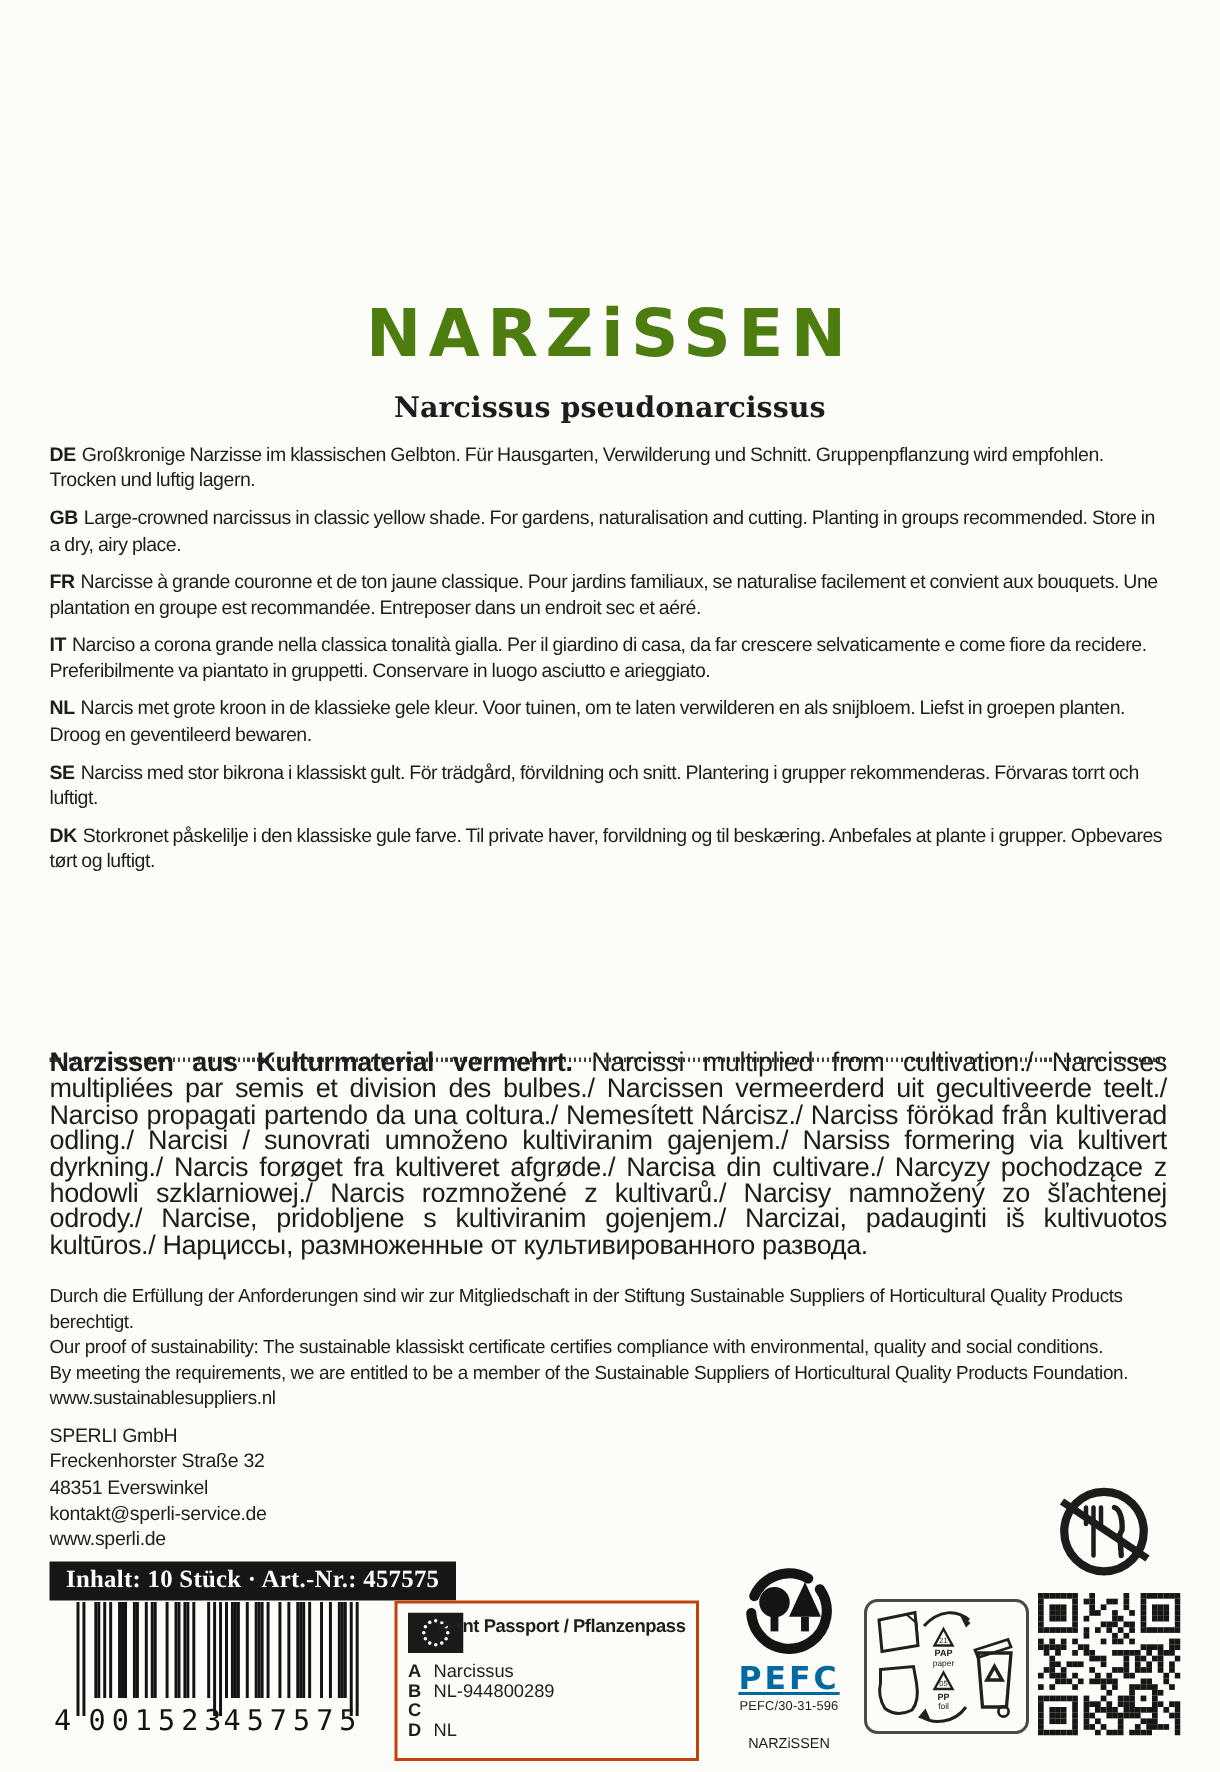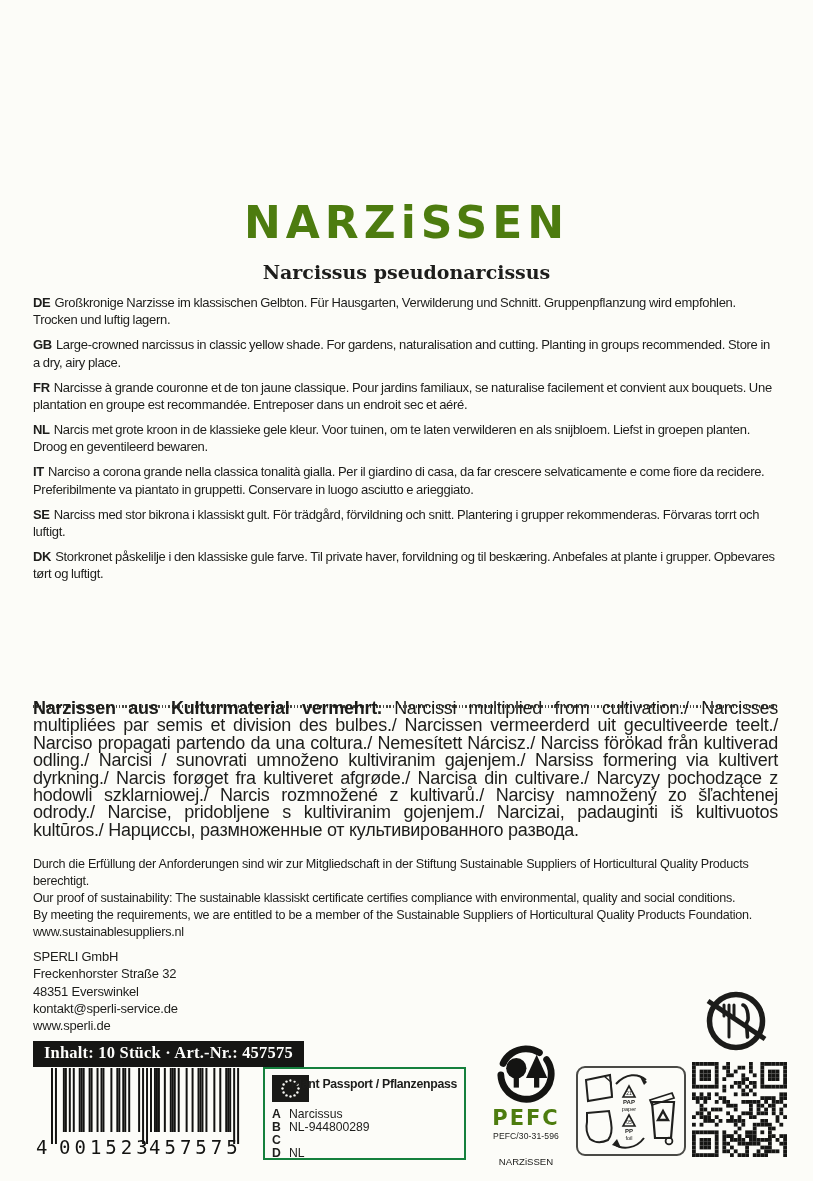--- a/index.html
+++ b/index.html
@@ -37,30 +37,30 @@
     padding:2px 11px 4px; letter-spacing:0.2px;text-align:right;
   }
   .barcode { position:absolute; left:36px; top:1068px; width:210px; height:94px; }
   .barcode svg { position:absolute; left:0; top:0; fill:#131311; }
   .bc-digits { position:absolute; top:66px; left:0; width:210px; height:26px;
     font-family:"DejaVu Sans Mono", monospace; font-size:19px; color:#131311; }
   .bc-d1 { position:absolute; left:0px; top:2px; }
   .bc-d2 { position:absolute; left:23px; top:2px; letter-spacing:4px; }
   .bc-d3 { position:absolute; left:113px; top:2px; letter-spacing:4px; }
   .passport {
-    position:absolute; left:263px; top:1067px; width:203px; height:93px;
-    border:2px solid #15803d; background:#fcfcf8;padding-left:16px;
+    position:absolute; left:263px; top:1067px; width:203px; height:107px;
+    border:2px solid #c2410c; background:#fcfcf8;padding-left:16px;
   }
   .pp-flag { position:absolute; left:7px; top:6px; }
   .pp-title { position:absolute; right:7px; top:8px; font-weight:700; font-size:12.3px; letter-spacing:-0.3px; }
   .pp-rows { position:absolute; left:7px; top:39px; right:6px; }
   .pp-row { font-size:12.2px; line-height:12.9px; }
   .pp-row b { display:inline-block; width:17px; font-weight:700; }
   .pefc { position:absolute; left:486px; top:1044px; width:80px; text-align:center; }
-  .pefc-name { font-family:"DejaVu Sans", sans-serif; font-weight:700; font-size:21px; letter-spacing:2px; margin-top:-4px; color:#4d7c0f; }
+  .pefc-name { font-family:"DejaVu Sans", sans-serif; font-weight:700; font-size:21px; letter-spacing:2px; margin-top:-4px; color:#0369a1;text-decoration:underline; }
   .pefc-code { font-size:8.6px; margin-top:1px; letter-spacing:0.1px; }
   .pefc-cap { font-size:9.6px; margin-top:15px; }
   .recycle {
     position:absolute; left:576px; top:1066px; width:110px; height:90px;
     border:2px solid #4a4a46; border-radius:9px;
   }
   .qr { position:absolute; left:692px; top:1062px; width:95px; height:95px; }
   .qr svg { fill:#161614; }
   .nofood { position:absolute; left:698px; top:984px; width:75px; height:73px; }
   svg .stroke { fill:none; stroke:#20201e; }
@@ -71,22 +71,22 @@
 
 <div class="page">
 
   <h1 class="title">NARZiSSEN</h1>
   <h2 class="subtitle">Narcissus pseudonarcissus</h2>
 
   <section class="descs">
     <p class="desc"><b>DE</b><span>Großkronige Narzisse im klassischen Gelbton. Für Hausgarten, Verwilderung und Schnitt. Gruppenpflanzung wird empfohlen. Trocken und luftig lagern.</span></p>
     <p class="desc"><b>GB</b><span>Large-crowned narcissus in classic yellow shade. For gardens, naturalisation and cutting. Planting in groups recommended. Store in a dry, airy place.</span></p>
     <p class="desc"><b>FR</b><span>Narcisse à grande couronne et de ton jaune classique. Pour jardins familiaux, se naturalise facilement et convient aux bouquets. Une plantation en groupe est recommandée. Entreposer dans un endroit sec et aéré.</span></p>
+    <p class="desc"><b>IT</b><span>Narciso a corona grande nella classica tonalità gialla. Per il giardino di casa, da far crescere selvaticamente e come fiore da recidere. Preferibilmente va piantato in gruppetti. Conservare in luogo asciutto e arieggiato.</span></p>
     <p class="desc"><b>NL</b><span>Narcis met grote kroon in de klassieke gele kleur. Voor tuinen, om te laten verwilderen en als snijbloem. Liefst in groepen planten. Droog en geventileerd bewaren.</span></p>
-    <p class="desc"><b>IT</b><span>Narciso a corona grande nella classica tonalità gialla. Per il giardino di casa, da far crescere selvaticamente e come fiore da recidere. Preferibilmente va piantato in gruppetti. Conservare in luogo asciutto e arieggiato.</span></p>
     <p class="desc"><b>SE</b><span>Narciss med stor bikrona i klassiskt gult. För trädgård, förvildning och snitt. Plantering i grupper rekommenderas. Förvaras torrt och luftigt.</span></p>
     <p class="desc"><b>DK</b><span>Storkronet påskelilje i den klassiske gule farve. Til private haver, forvildning og til beskæring. Anbefales at plante i grupper. Opbevares tørt og luftigt.</span></p>
   </section>
 
   <div class="dotted"></div>
 
   <p class="prop"><b>Narzissen aus Kulturmaterial vermehrt.</b> <span>Narcissi multiplied from cultivation./ Narcisses multipliées par semis et division des bulbes./ Narcissen vermeerderd uit gecultiveerde teelt./ Narciso propagati partendo da una coltura./ Nemesített Nárcisz./ Narciss förökad från kultiverad odling./ Narcisi / sunovrati umnoženo kultiviranim gajenjem./ Narsiss formering via kultivert dyrkning./ Narcis forøget fra kultiveret afgrøde./ Narcisa din cultivare./ Narcyzy pochodzące z hodowli szklarniowej./ Narcis rozmnožené z kultivarů./ Narcisy namnožený zo šľachtenej odrody./ Narcise, pridobljene s kultiviranim gojenjem./ Narcizai, padauginti iš kultivuotos kultūros./ Нарциссы, размноженные от культивированного развода.</span></p>
 
   <div class="sust">
     <div>Durch die Erfüllung der Anforderungen sind wir zur Mitgliedschaft in der Stiftung Sustainable Suppliers of Horticultural Quality Products berechtigt.</div>

